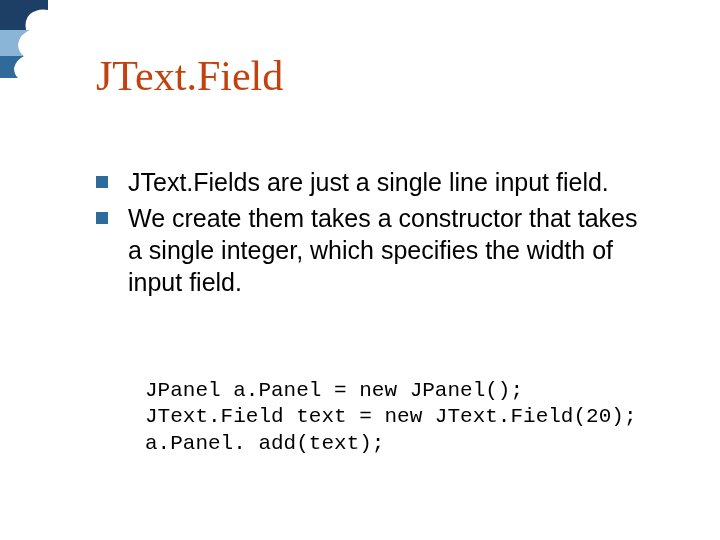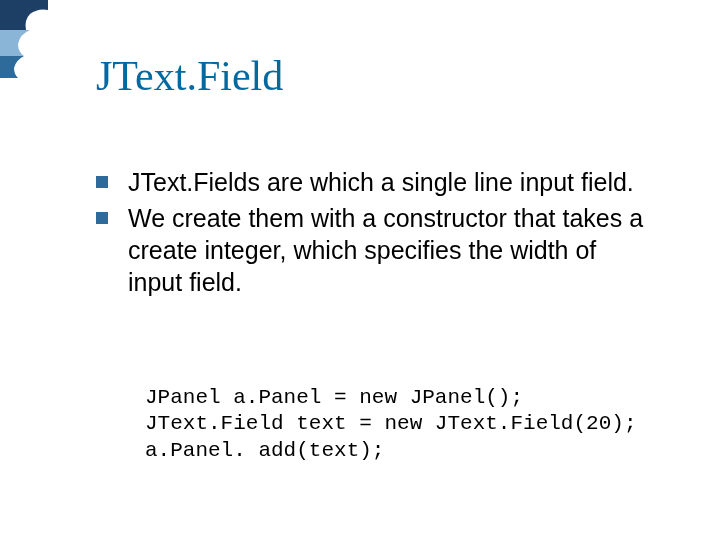--- a/index.html
+++ b/index.html
@@ -25,21 +25,21 @@
     height: 78px;
     pointer-events: none;
   }
   .title {
     position: absolute;
     top: 52px;
     left: 96px;
     font-size: 42px;
     font-weight: 400;
     font-family: "Times New Roman", Times, serif;
-    color: #0369a1;
+    color: #c2410c;
   }
   .body {
     position: absolute;
     top: 166px;
     left: 96px;
     width: 560px;
   }
   .bullet-row {
     display: flex;
     align-items: flex-start;
@@ -60,44 +60,43 @@
     font-family: Arial, Helvetica, sans-serif;
   }
   .code-block {
     position: absolute;
     top: 378px;
     left: 145px;
     font-family: "Courier New", Courier, monospace;
     font-size: 21px;
     line-height: 1.25;
     white-space: pre;
-    margin-top: 7px;
   }
 </style>
 </head>
 <body>
 
 <div class="slide">
 
   <svg class="corner-deco" viewBox="0 0 48 78" width="48" height="78">
     <path d="M0 0 L48 0 L48 10 Q38 8 30 14 Q24 20 26 30 L0 30 Z" fill="#1d3f66"></path>
     <path d="M0 30 L30 30 Q20 34 18 44 Q18 52 24 56 L0 56 Z" fill="#8ab5d6"></path>
     <path d="M0 56 L24 56 Q16 60 14 68 Q14 74 18 78 L0 78 Z" fill="#2f6b9a"></path>
   </svg>
 
   <div class="title">JText.Field</div>
 
   <div class="body">
     <div class="bullet-row">
       <div class="bullet-icon"></div>
-      <div class="bullet-text">JText.Fields are which a single line input field.</div>
+      <div class="bullet-text">JText.Fields are just a single line input field.</div>
     </div>
     <div class="bullet-row">
       <div class="bullet-icon"></div>
-      <div class="bullet-text">We create them with a constructor that takes a create integer, which specifies the width of input field.</div>
+      <div class="bullet-text">We create them takes a constructor that takes a single integer, which specifies the width of input field.</div>
     </div>
   </div>
 
   <div class="code-block"><span>JPanel a.Panel = new JPanel();</span>
 <span>JText.Field text = new JText.Field(20);</span>
 <span>a.Panel. add(text);</span></div>
 
 </div>
 
 </body></html>

